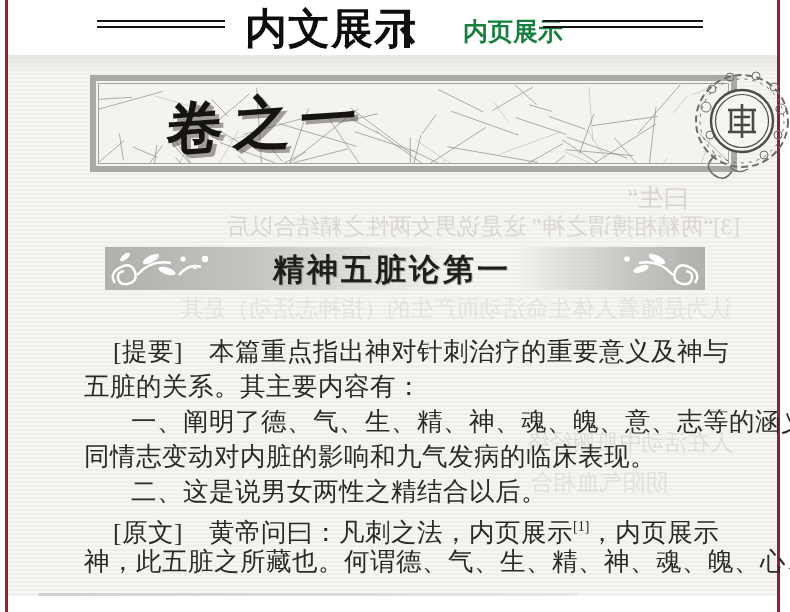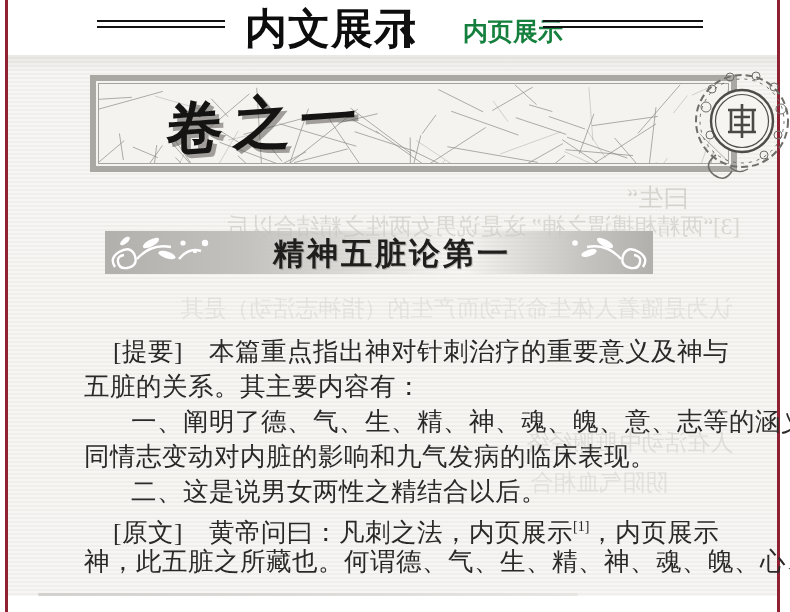--- a/index.html
+++ b/index.html
@@ -43,21 +43,21 @@
   .banner-inner{position:absolute;left:2px;top:2px;right:2px;bottom:2px;
           border:1px solid #a3a29c;overflow:hidden;}
   .banner-inner svg{position:absolute;left:0;top:0;}
   .vol-title{position:absolute;left:70px;top:4px;font-size:57px;font-weight:bold;
           font-family:"DejaVu Serif","Liberation Serif",serif;color:#151413;
           letter-spacing:10px;transform:rotate(-4deg) skewX(-4deg);
           text-shadow:4px 4px 0 rgba(75,72,68,.50);white-space:nowrap;}
   .medallion{position:absolute;left:590px;top:-14px;width:112px;height:126px;}
 
   
-  .chapbar{position:absolute;left:97px;top:176px;width:548px;height:43px;}
+  .chapbar{position:absolute;left:97px;top:192px;width:600px;height:43px;}
   .fade{position:absolute;top:0;height:43px;}
   .fade.left{left:0;width:350px;
       background:linear-gradient(90deg,#b1b0ad 0%,#c3c2bf 40%,rgba(243,242,239,0) 100%);}
   .fade.right{right:0;width:190px;
       background:linear-gradient(270deg,#b1b0ad 0%,#c6c5c2 38%,rgba(243,242,239,0) 100%);}
   .flourish{position:absolute;top:2px;}
   .flourish.l{left:4px;} .flourish.r{right:4px;transform:scaleX(-1);}
   .chap-title{position:absolute;left:168px;top:2px;font-size:31px;font-weight:bold;
       font-family:"DejaVu Serif","Liberation Serif",serif;color:#201e1c;
       letter-spacing:3px;white-space:nowrap;text-shadow:1px 1px 0 rgba(90,88,84,.35);}

